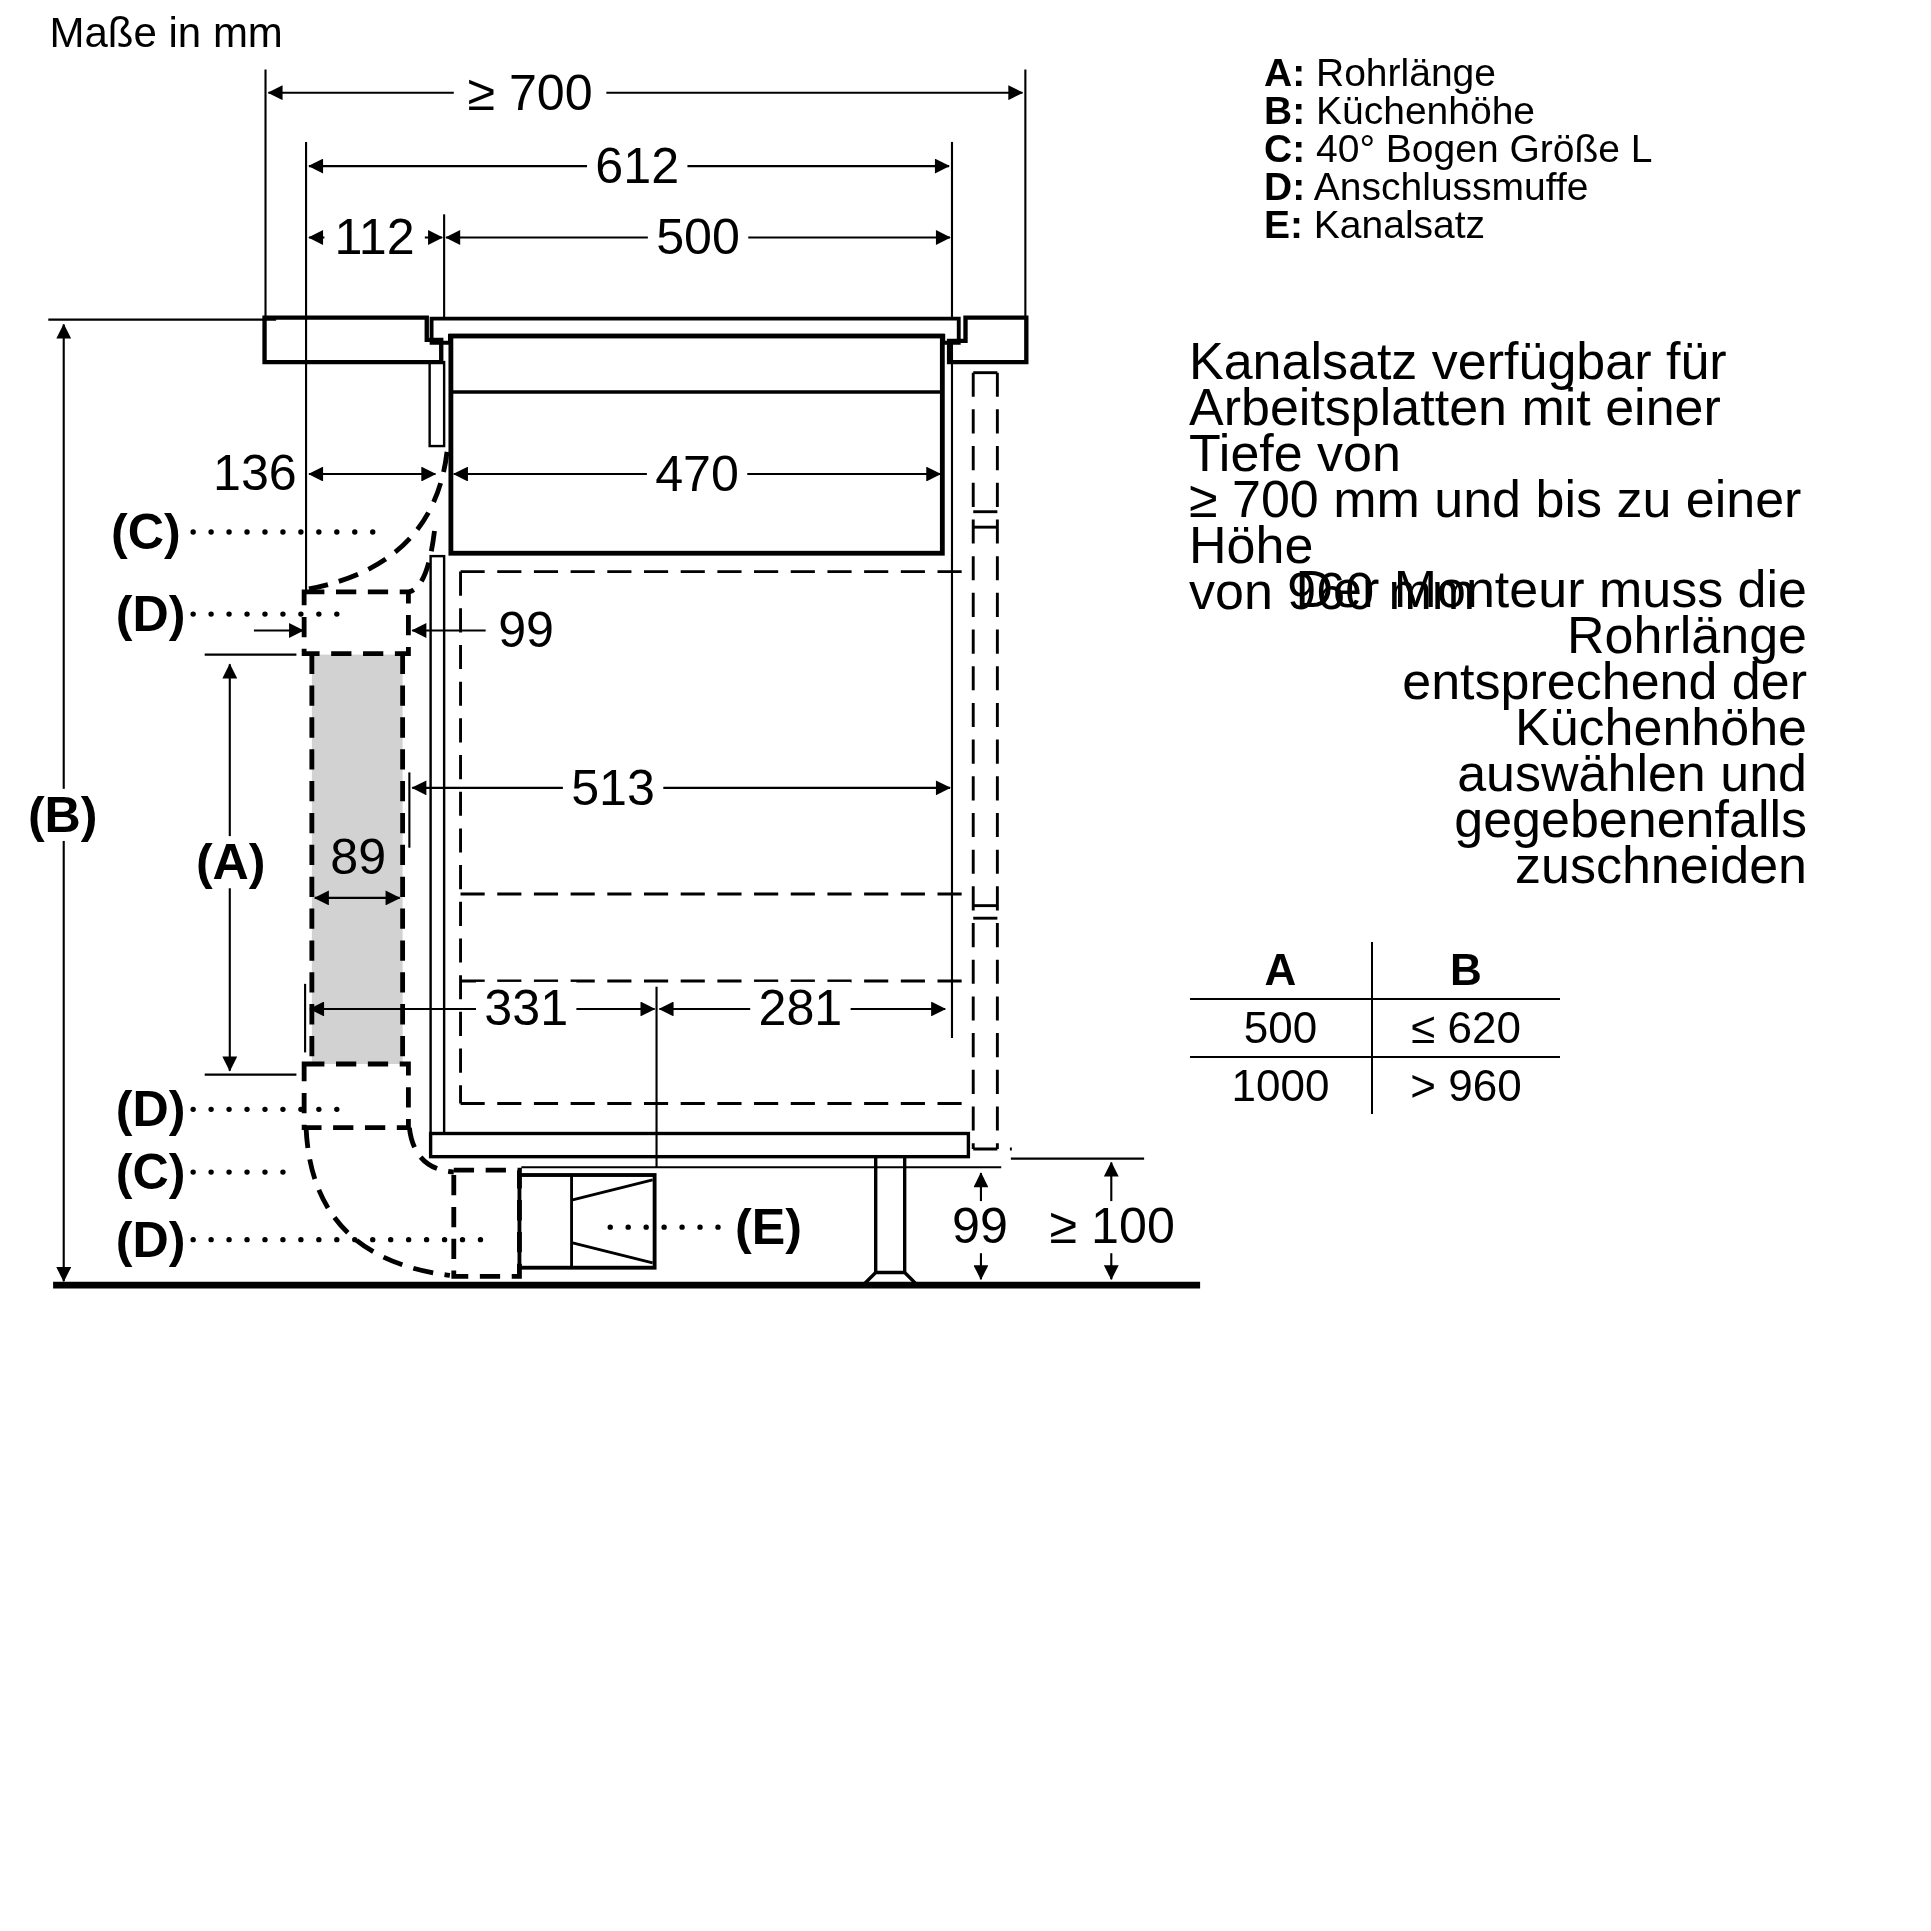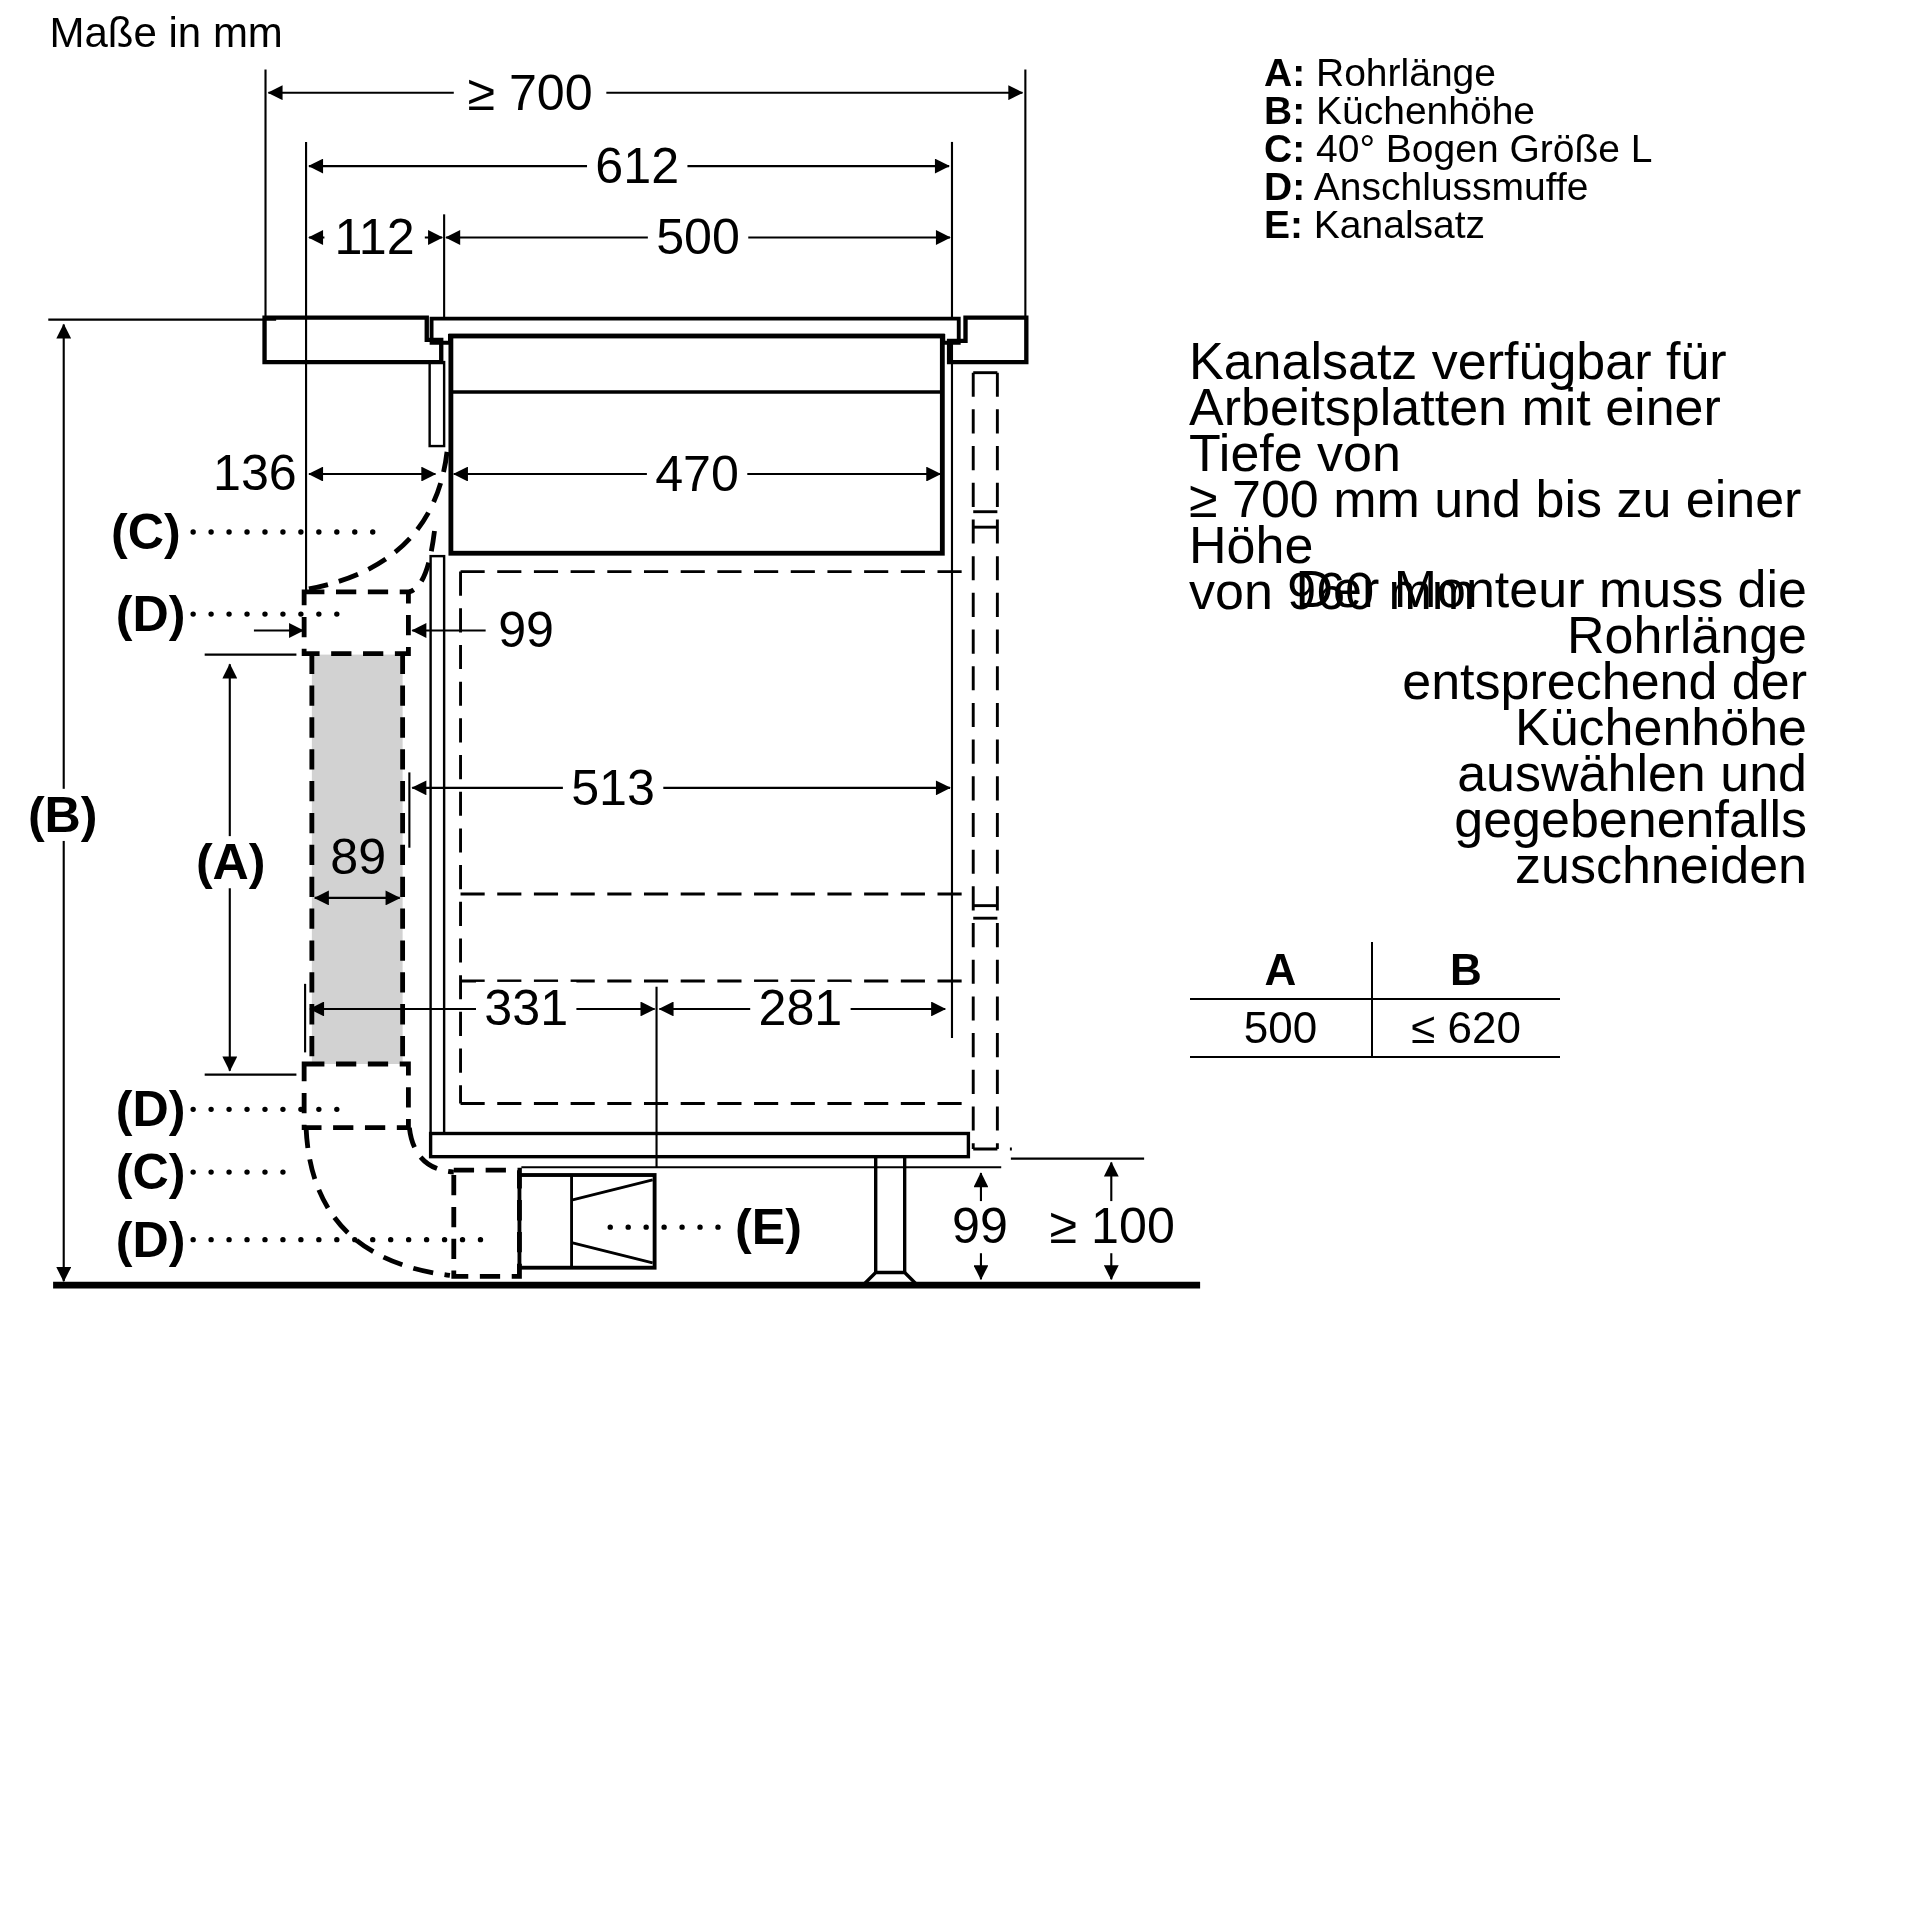--- a/index.html
+++ b/index.html
@@ -201,14 +201,18 @@
 
 <div id="spec-table" class="abs">
   <div class="row hline">
     <div class="c1 hdr">A</div>
     <div class="c2 hdr">B</div>
   </div>
   <div class="row hline">
     <div class="c1">500</div>
     <div class="c2">≤ 620</div>
   </div>
+  <div class="row">
+    <div class="c1">1000</div>
+    <div class="c2">&gt; 960</div>
+  </div>
 </div>
 
 
 </body></html>

